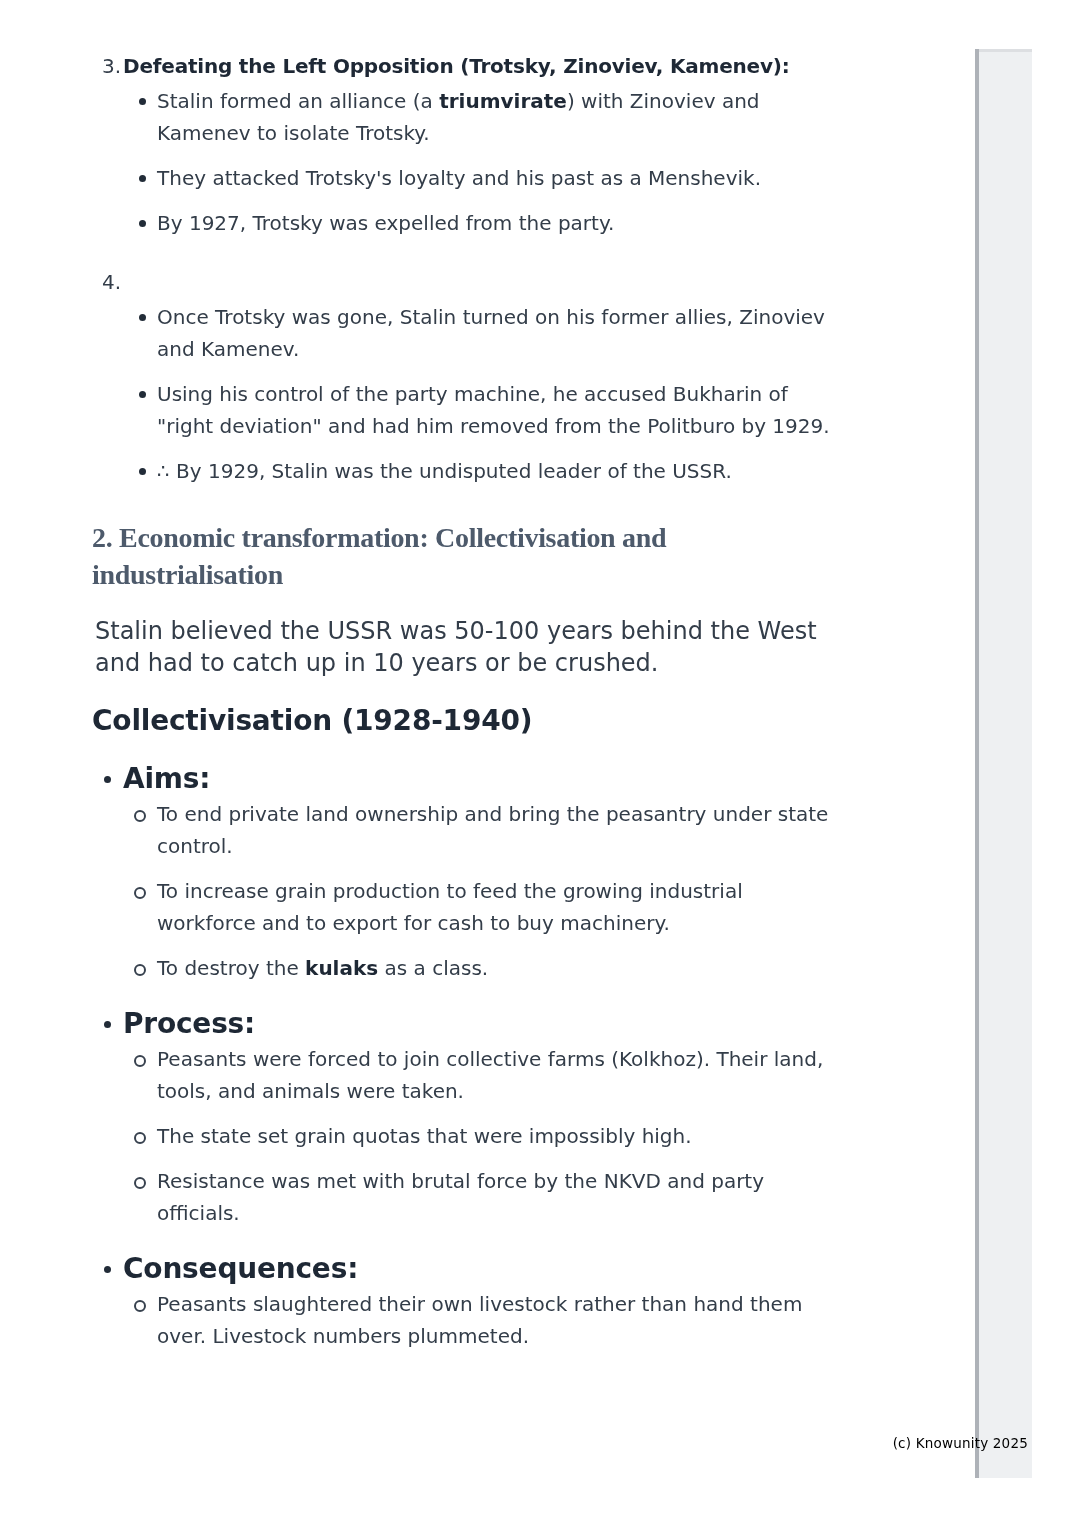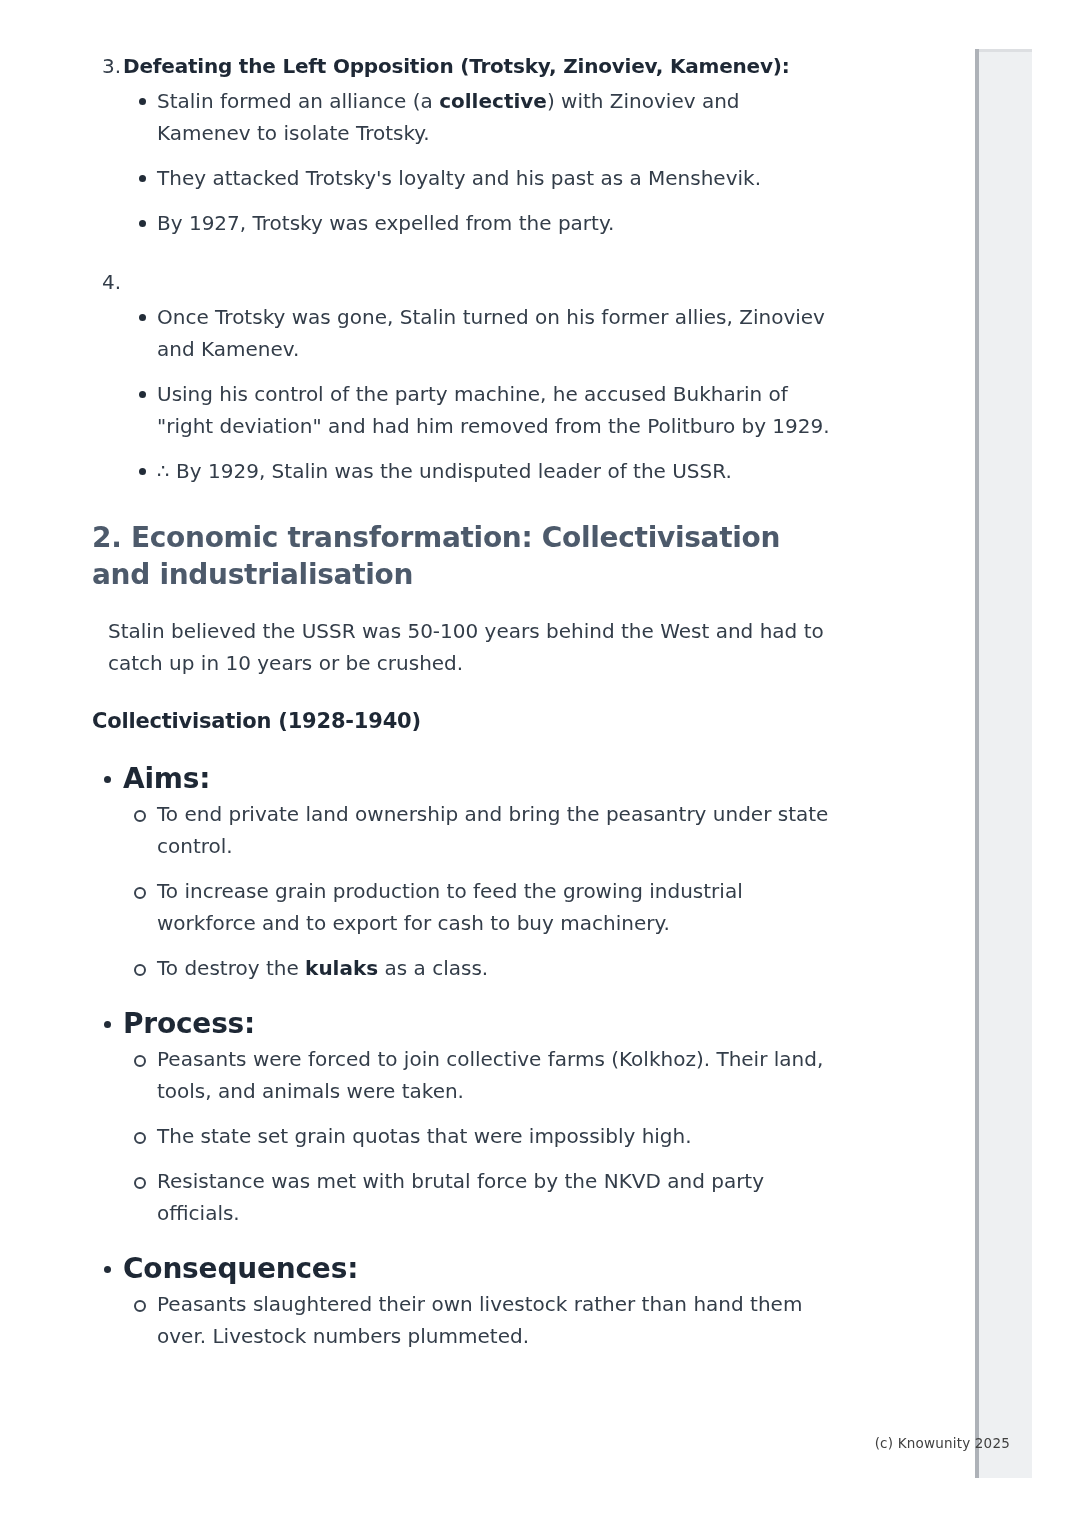--- a/index.html
+++ b/index.html
@@ -18,62 +18,62 @@
   .item-number{width:21px;flex:0 0 21px;font-size:20px;color:#333d49;}
   .item-title{font-size:20px;font-weight:700;color:#1e2835;letter-spacing:-0.2px;}
   .bullet-row{display:flex;margin-left:31px;margin-bottom:13px;}
   .marker-cell{flex:0 0 24px;position:relative;}
   .dot{position:absolute;left:6px;top:13px;width:7px;height:7px;border-radius:50%;background:#222c38;}
   .bullet-text{font-size:20px;line-height:32px;color:#333d49;max-width:675px;}
   .b{font-weight:700;color:#1e2835;}
   
   .section-heading{
     margin:32px 0 22px 0;font-size:28px;font-weight:700;line-height:37px;
-    color:#4d5a6b;letter-spacing:-0.3px;max-width:700px;
+    color:#4d5a6b;letter-spacing:-0.3px;max-width:700px;font-family:Liberation Serif, serif;
   }
-  .intro{font-size:20px;line-height:32px;margin:0 0 26px 16px;max-width:745px;color:#333d49;}
+  .intro{font-size:24px;line-height:32px;margin:0 0 26px 3px;max-width:745px;color:#333d49;}
   .subsection-heading{
-    margin:0 0 26px 0;font-size:21px;font-weight:700;line-height:32px;
+    margin:0 0 26px 0;font-size:28px;font-weight:700;line-height:32px;
     color:#1e2835;letter-spacing:-0.2px;
   }
   
   .topic-group{margin-bottom:24px;}
   .topic-head{display:flex;margin-left:4px;line-height:32px;margin-bottom:3px;}
   .topic-marker{flex:0 0 27px;position:relative;}
   .topic-marker .dot{left:8px;}
   .topic-label{font-size:28px;font-weight:700;color:#1e2835;letter-spacing:-0.2px;}
   .sub-row{display:flex;margin-left:36px;margin-bottom:13px;}
   .sub-marker{flex:0 0 29px;position:relative;}
   .circle{position:absolute;left:6px;top:12px;width:8px;height:8px;border-radius:50%;
     border:2px solid #38424f;background:transparent;}
   
   .side-rail{position:absolute;left:975px;top:49px;width:57px;height:1429px;display:flex;}
   .rail-thumb{width:4px;height:100%;background:#aeb2b8;}
   .rail-track{flex:1;background:#eef0f2;border-top:3px solid #dddfe2;box-sizing:border-box;}
   
   .footer{
-    position:absolute;right:70px;top:1435px;z-index:5;
-    font-size:13.5px;color:#404040;letter-spacing:0.2px;
+    position:absolute;right:52px;top:1435px;z-index:5;
+    font-size:13.5px;color:#000000;letter-spacing:0.2px;
   }
 </style>
 </head>
 <body>
 
 <div class="content">
   <div>
       <div class="numbered-item">
         <div class="item-head">
           <span class="item-number">3.</span>
           <span class="item-title">Defeating the Left Opposition (Trotsky, Zinoviev, Kamenev):</span>
         </div>
         <div class="bullet-row">
           <span class="marker-cell">
             <span class="dot"></span>
           </span>
-          <span class="bullet-text"><span>Stalin formed an alliance (a </span><span class="b">collective</span><span>) with Zinoviev and Kamenev to isolate Trotsky.</span></span>
+          <span class="bullet-text"><span>Stalin formed an alliance (a </span><span class="b">triumvirate</span><span>) with Zinoviev and Kamenev to isolate Trotsky.</span></span>
         </div>
         <div class="bullet-row">
           <span class="marker-cell">
             <span class="dot"></span>
           </span>
           <span class="bullet-text"><span>They attacked Trotsky's loyalty and his past as a Menshevik.</span></span>
         </div>
         <div class="bullet-row">
           <span class="marker-cell">
             <span class="dot"></span>

